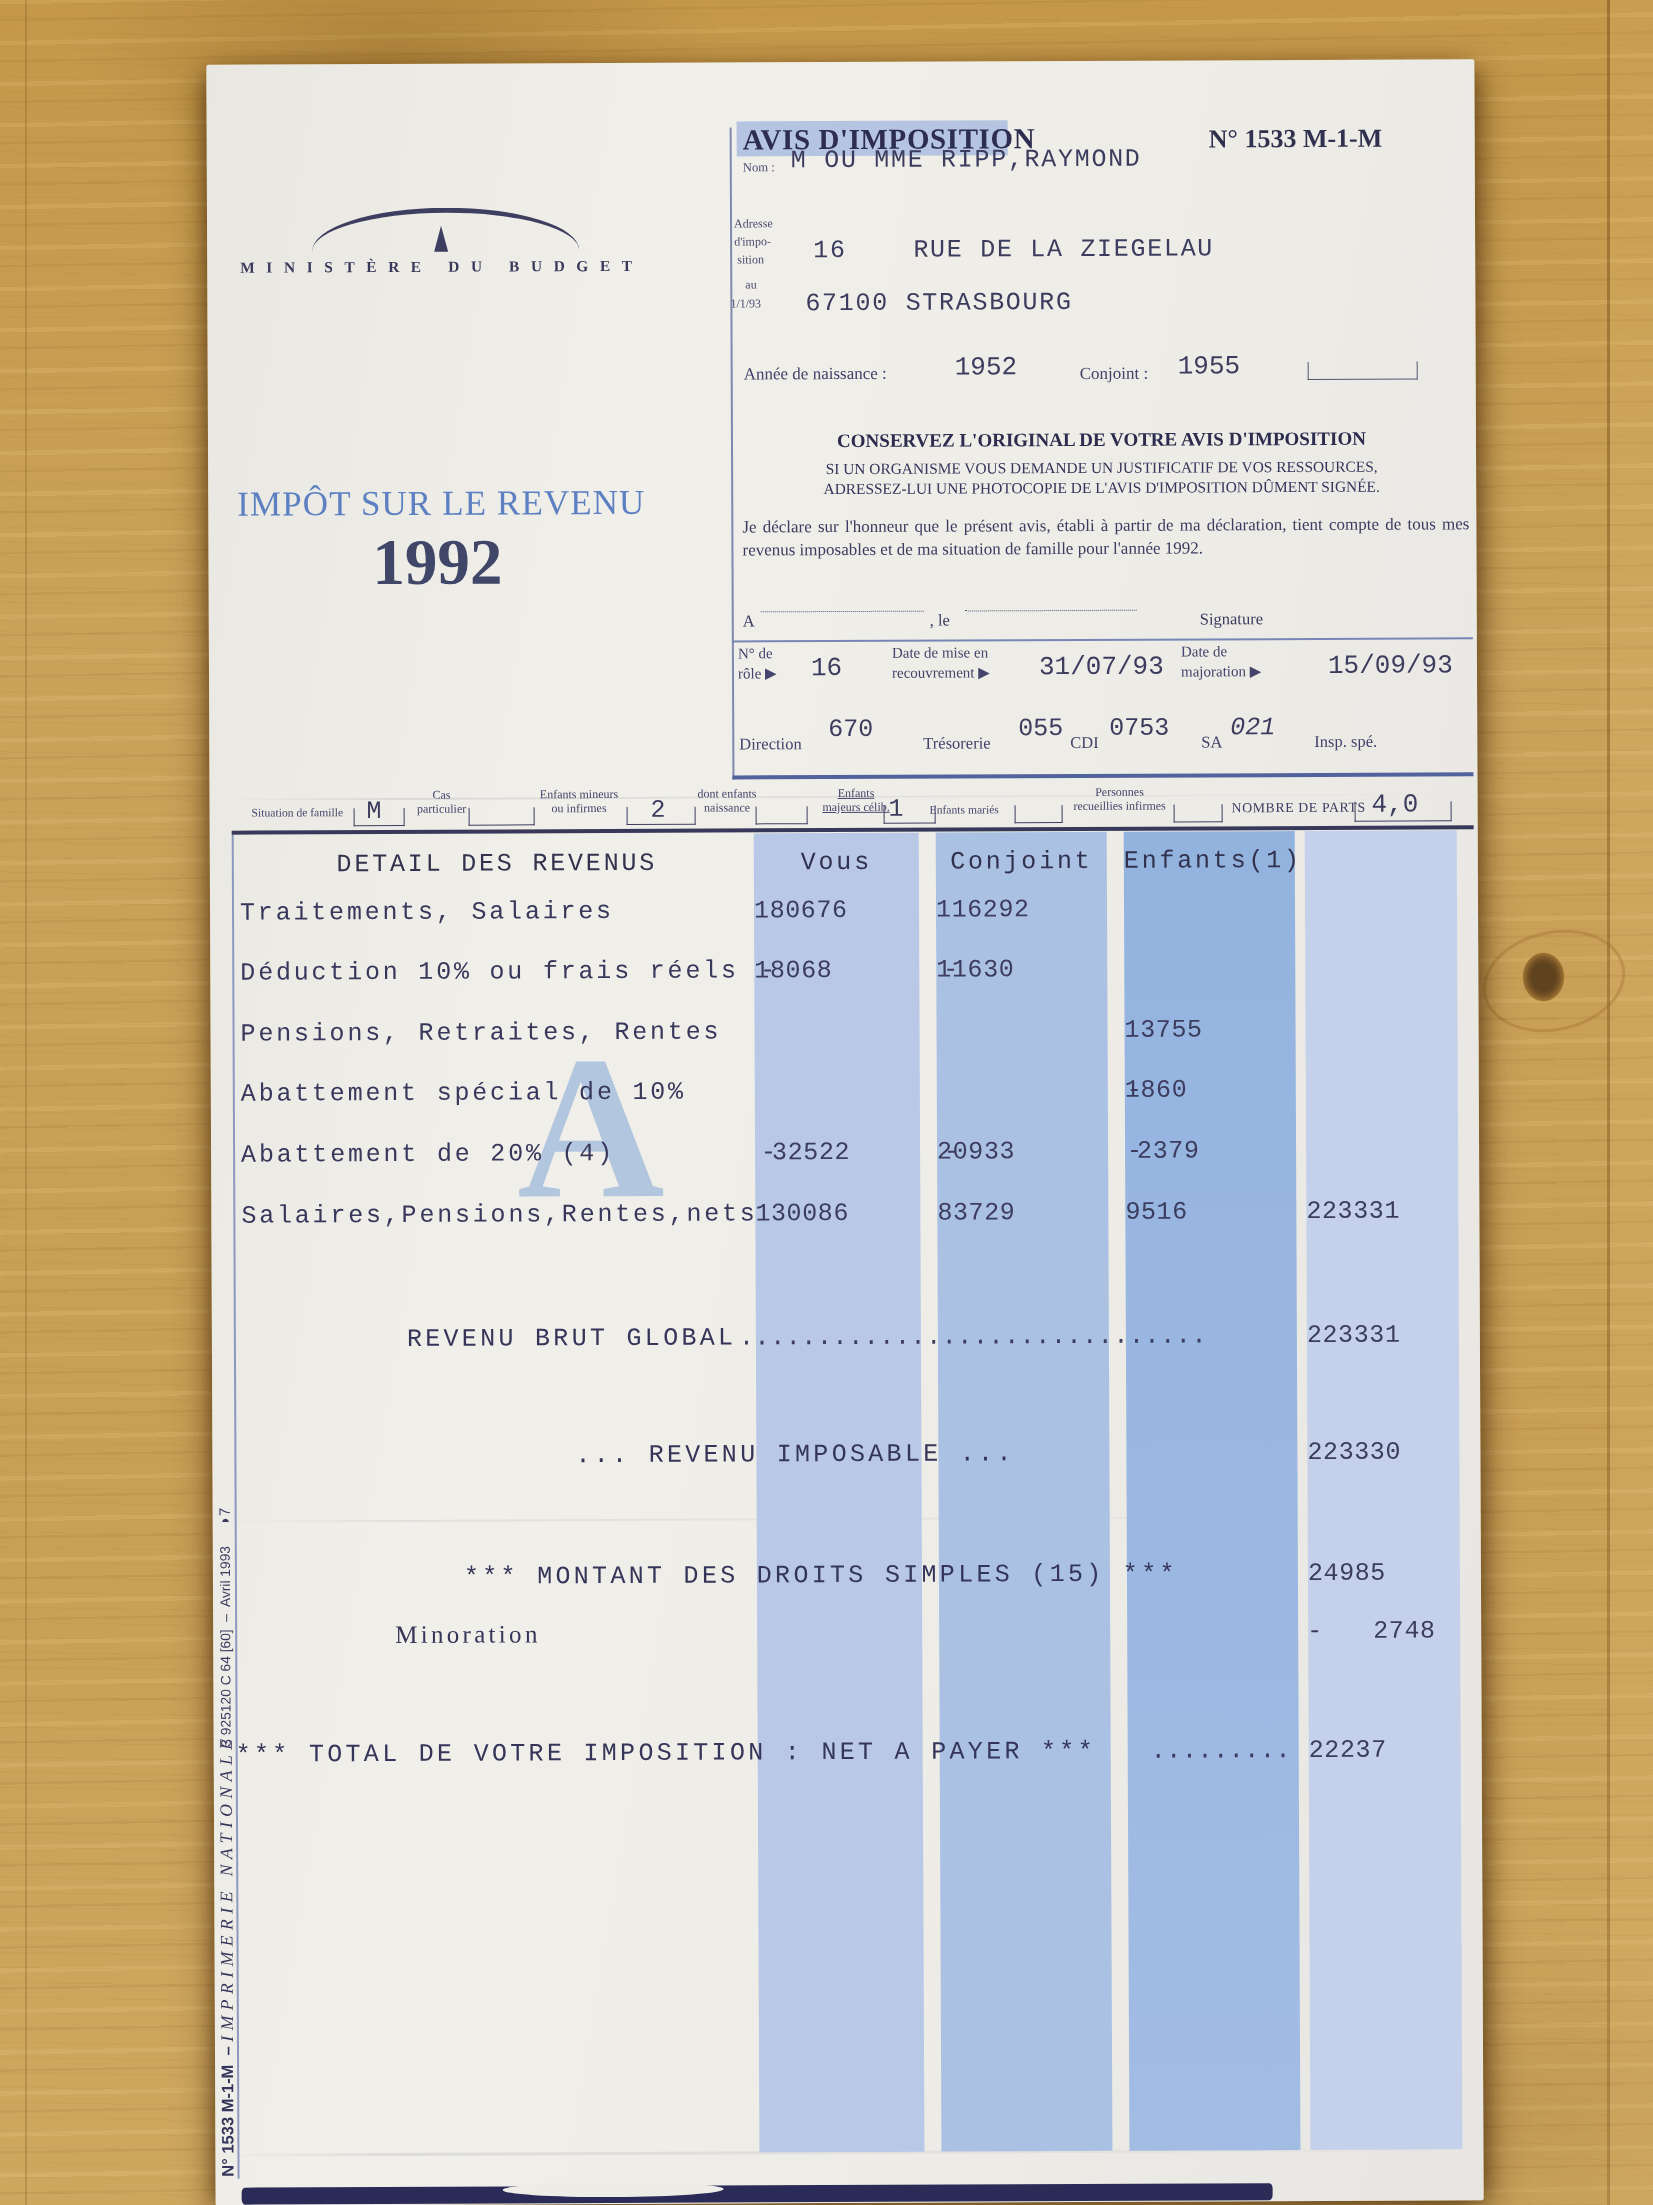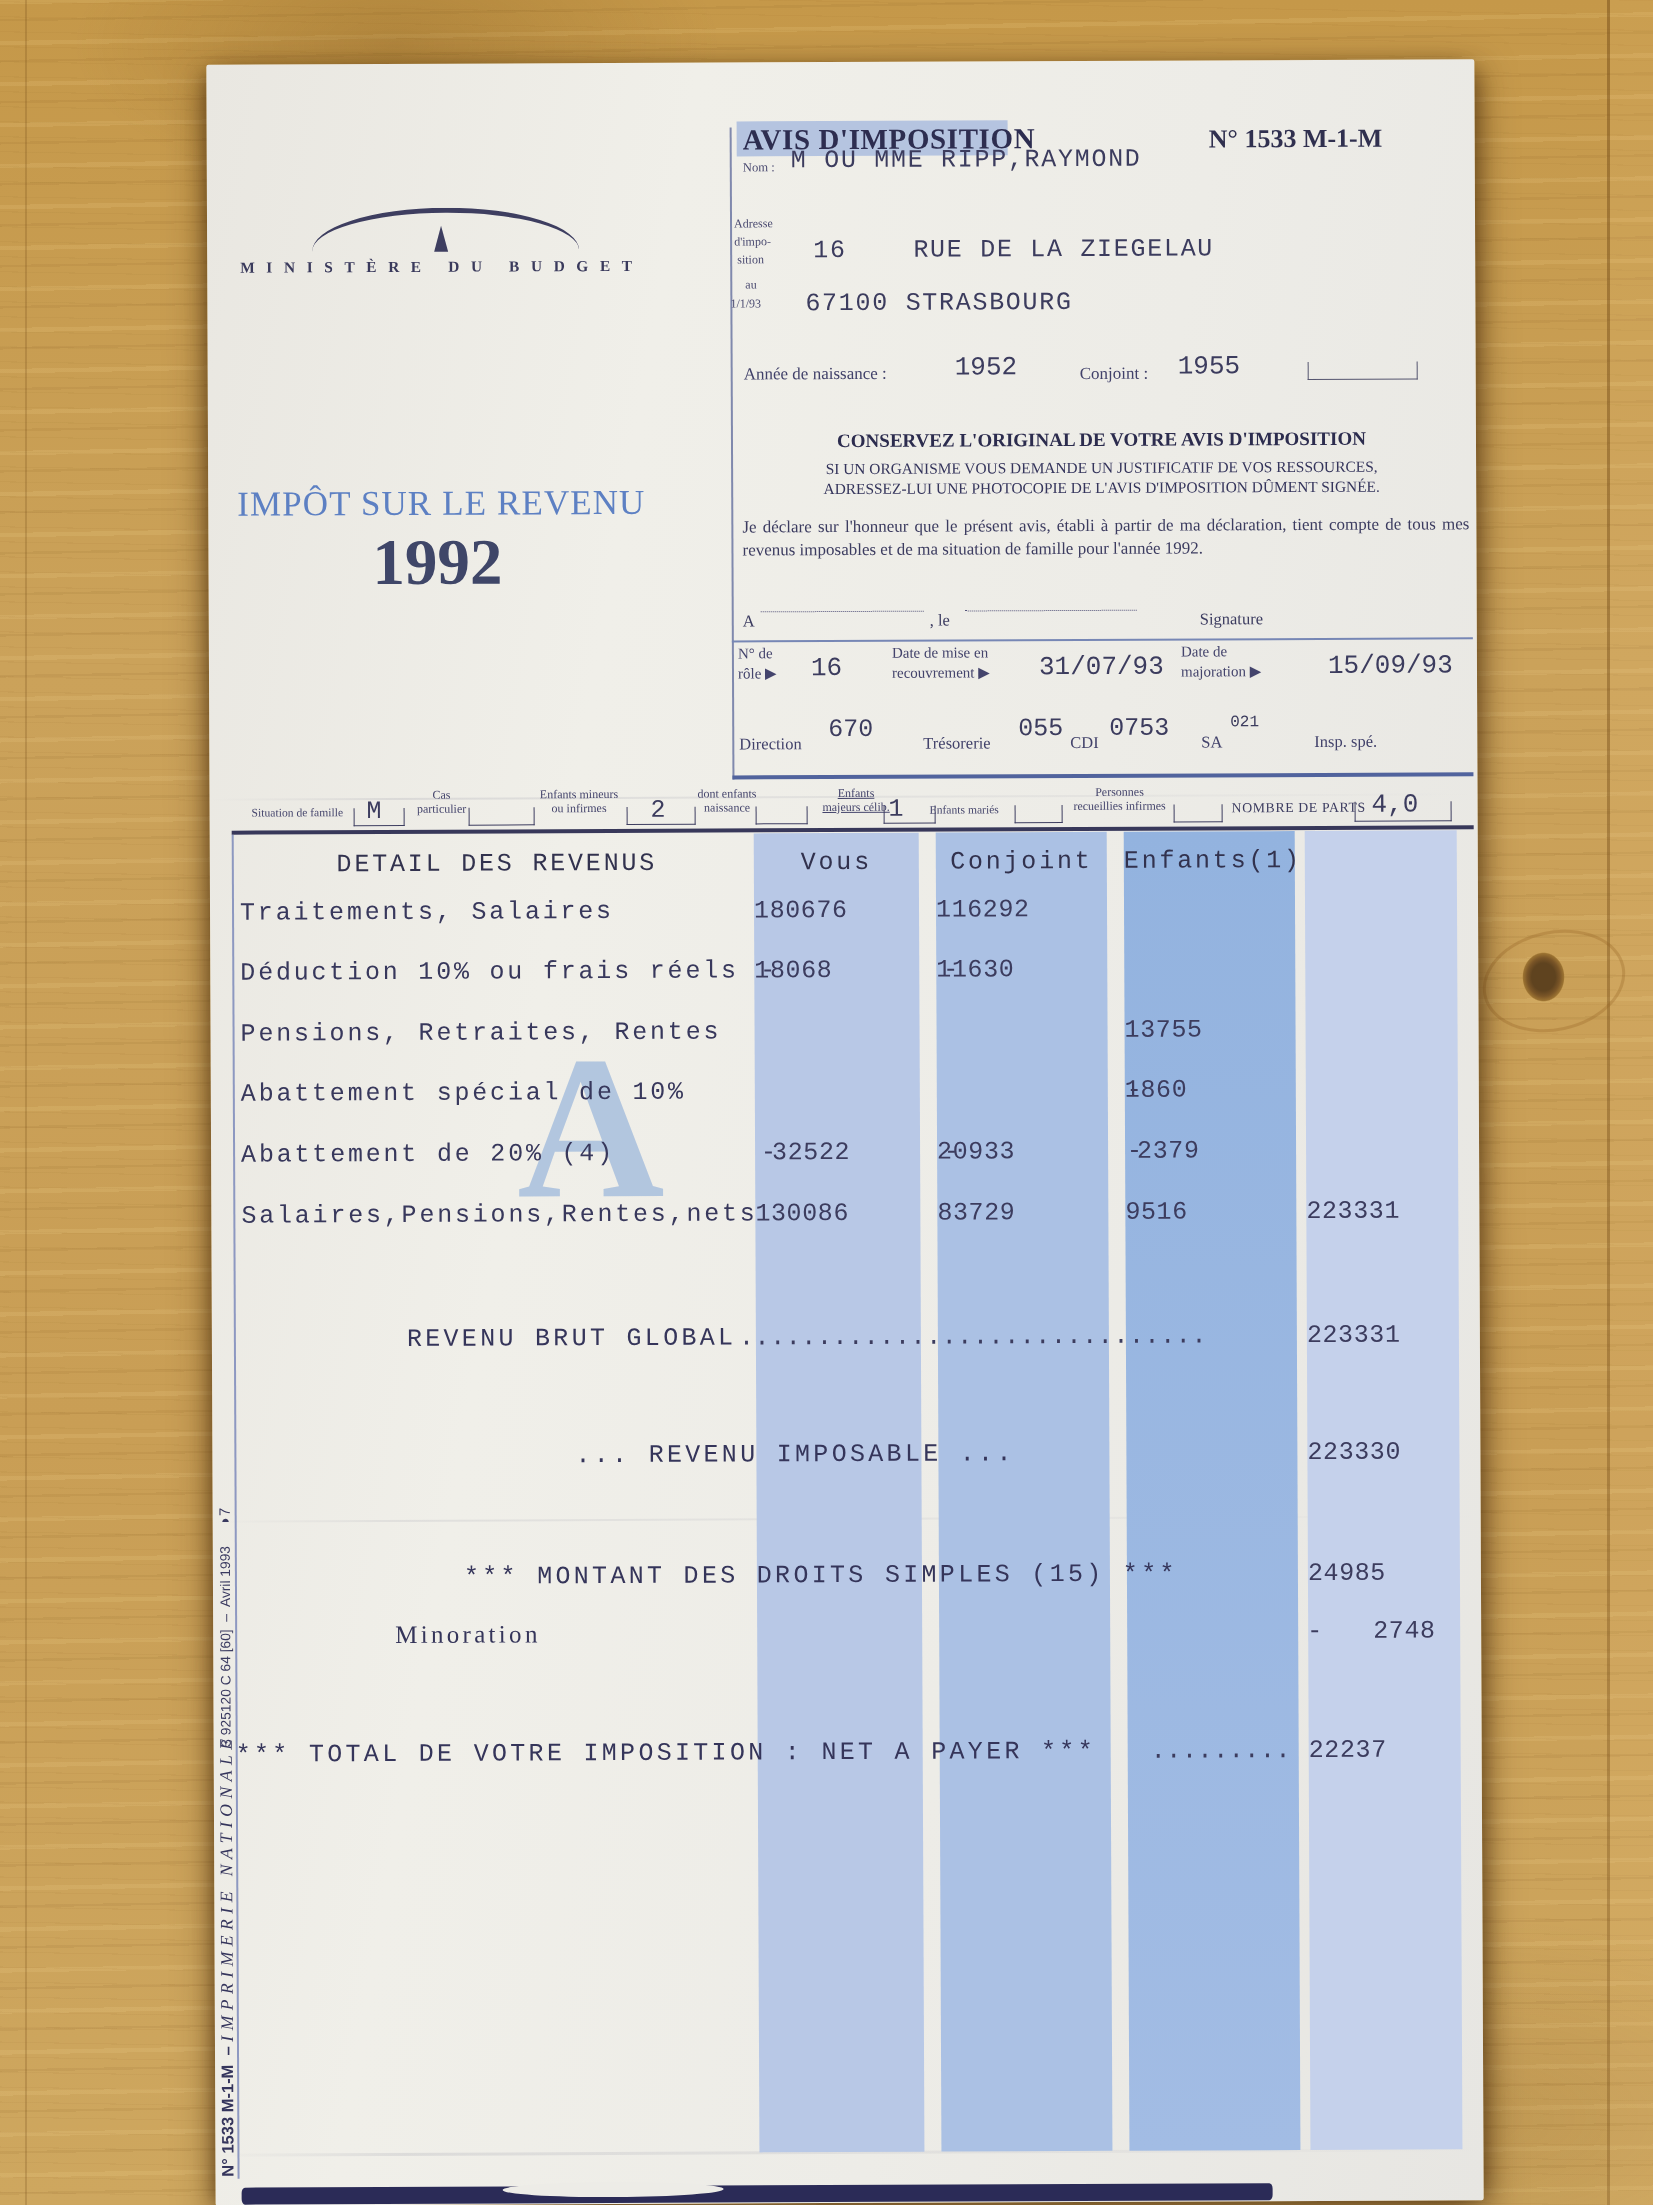--- a/index.html
+++ b/index.html
@@ -108,21 +108,21 @@
   <div class="abs serif dlab" style="left:972px;top:602px;">majoration ▶</div>
   <div class="abs mono" style="left:1119px;top:591px;font-size:26px;">15/09/93</div>
 
   <div class="abs serif olab" style="left:530px;top:672px;">Direction</div>
   <div class="abs mono" style="left:619px;top:653px;font-size:25px;">670</div>
   <div class="abs serif olab" style="left:714px;top:672px;">Trésorerie</div>
   <div class="abs mono" style="left:809px;top:653px;font-size:25px;">055</div>
   <div class="abs serif olab" style="left:861px;top:672px;">CDI</div>
   <div class="abs mono" style="left:900px;top:653px;font-size:25px;">0753</div>
   <div class="abs serif olab" style="left:992px;top:672px;">SA</div>
-  <div class="abs mono" style="left:1021px;top:653px;font-size:16px;">021</div>
+  <div class="abs mono" style="left:1021px;top:653px;font-size:25px;font-style:italic;">021</div>
   <div class="abs serif olab" style="left:1105px;top:672px;">Insp. spé.</div>
   <div class="abs" style="left:523px;top:713px;width:741px;height:3.9px;background:#51639d;"></div>
 
   <div class="abs serif fam1" style="left:42px;top:742px;">Situation de famille</div>
   <div class="abs brk" style="left:144px;width:49px;"></div>
   <div class="abs mono famval" style="left:157px;top:733px;">M</div>
 
   <div class="abs serif fam" style="left:196px;top:725px;width:72px;"><span>Cas</span><br><span>particulier</span></div>
   <div class="abs brk" style="left:259px;width:64px;"></div>
 

